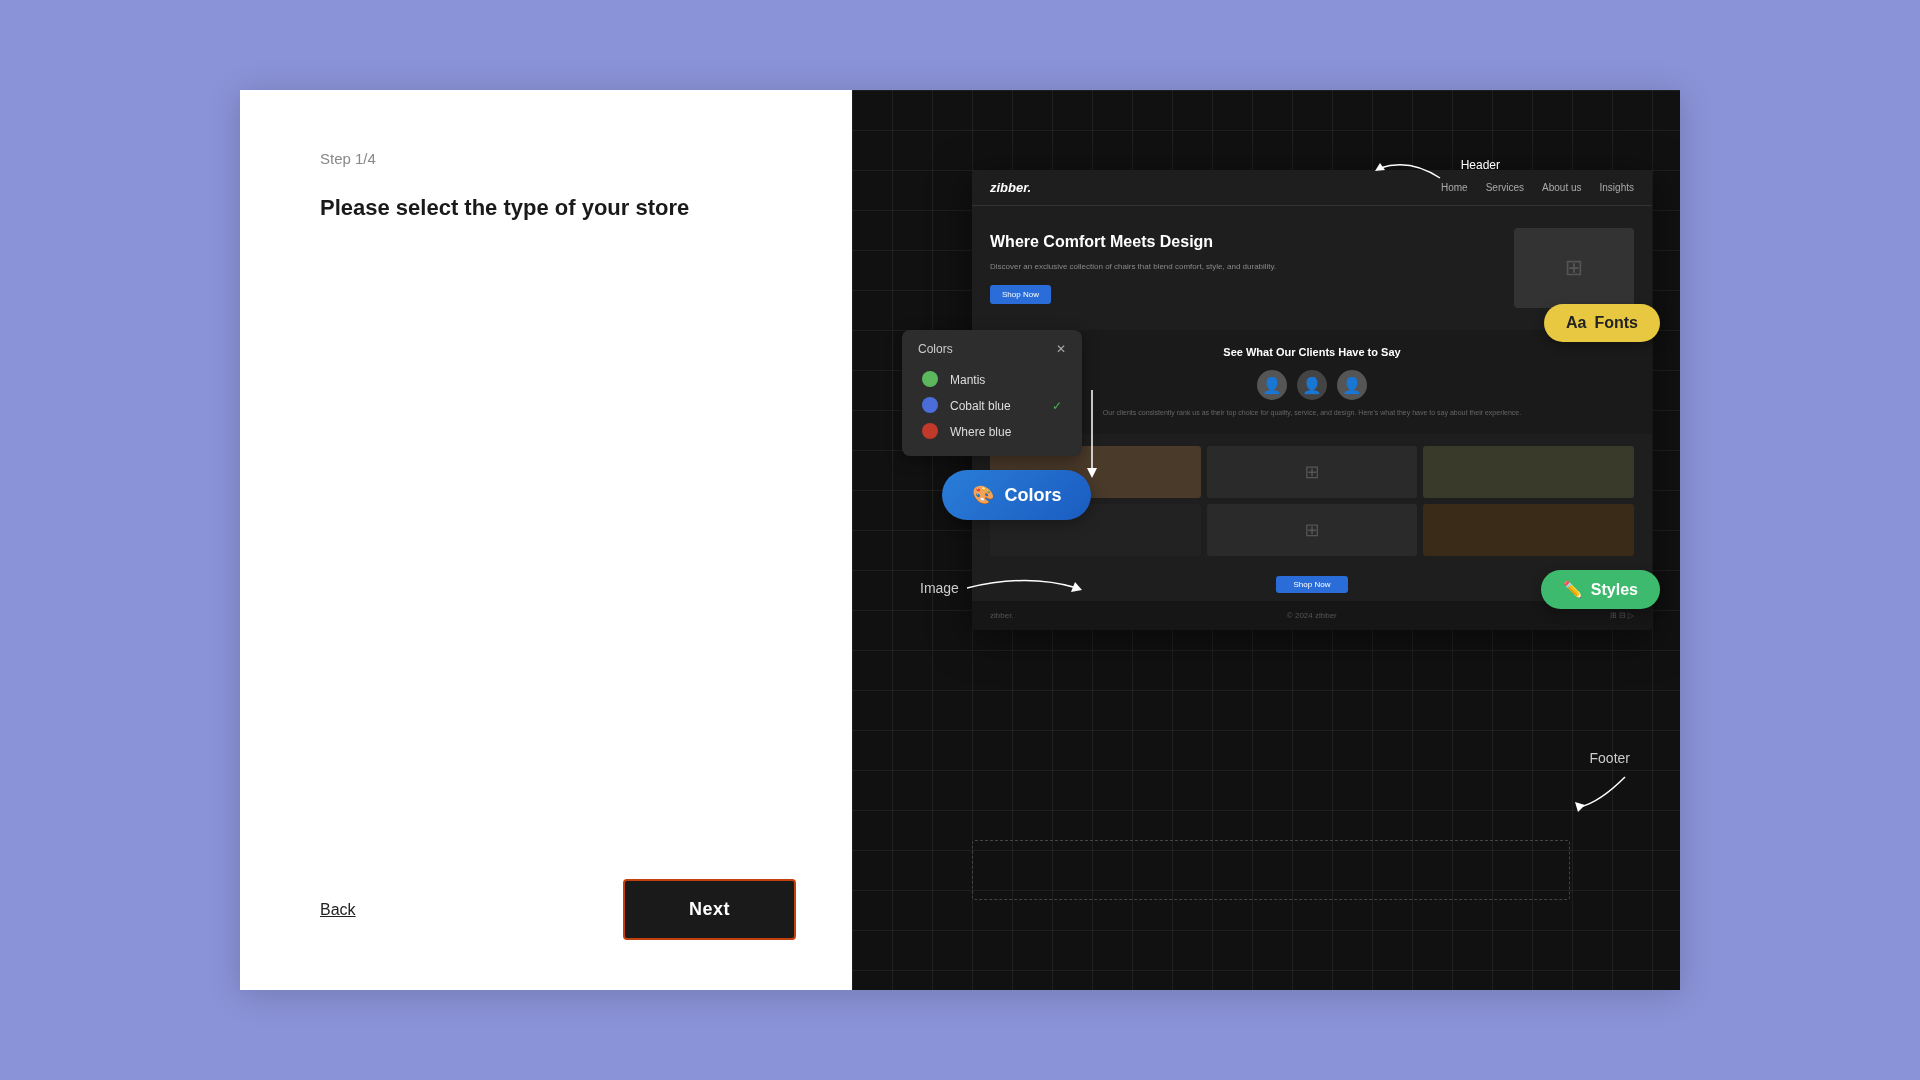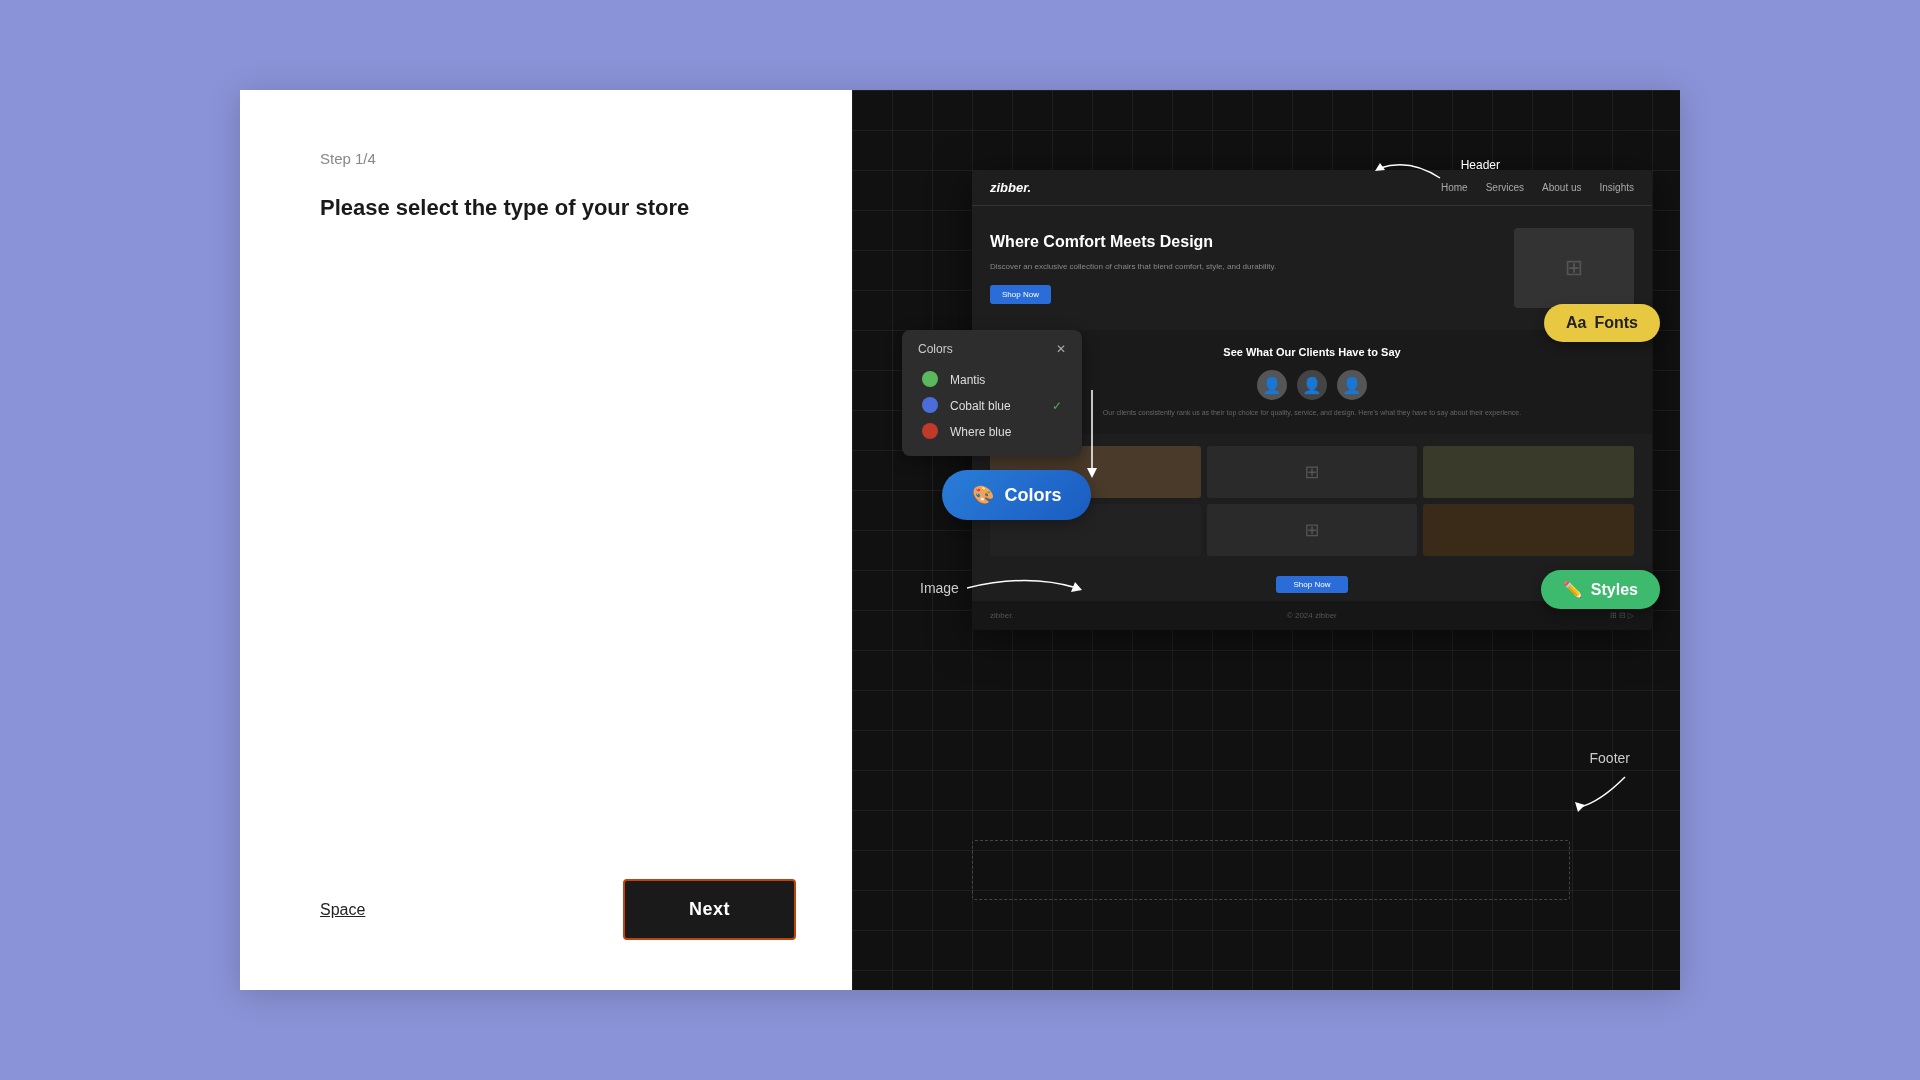--- a/index.html
+++ b/index.html
@@ -338,21 +338,21 @@
   </style>
 </head>
 <body>
 
 <div class="main-container">
 
   <div class="left-panel">
     <span class="step-label">Step 1/4</span>
     <h2 class="question-title">Please select the type of your store</h2>
     <div class="bottom-actions">
-      <button class="back-link">Space</button>
+      <button class="back-link">Back</button>
       <button class="next-button">Next</button>
     </div>
   </div>
 
   <div class="right-panel">
     <div class="grid-lines"></div>
 
     <div class="website-mockup">
 
       <div class="mockup-nav">

